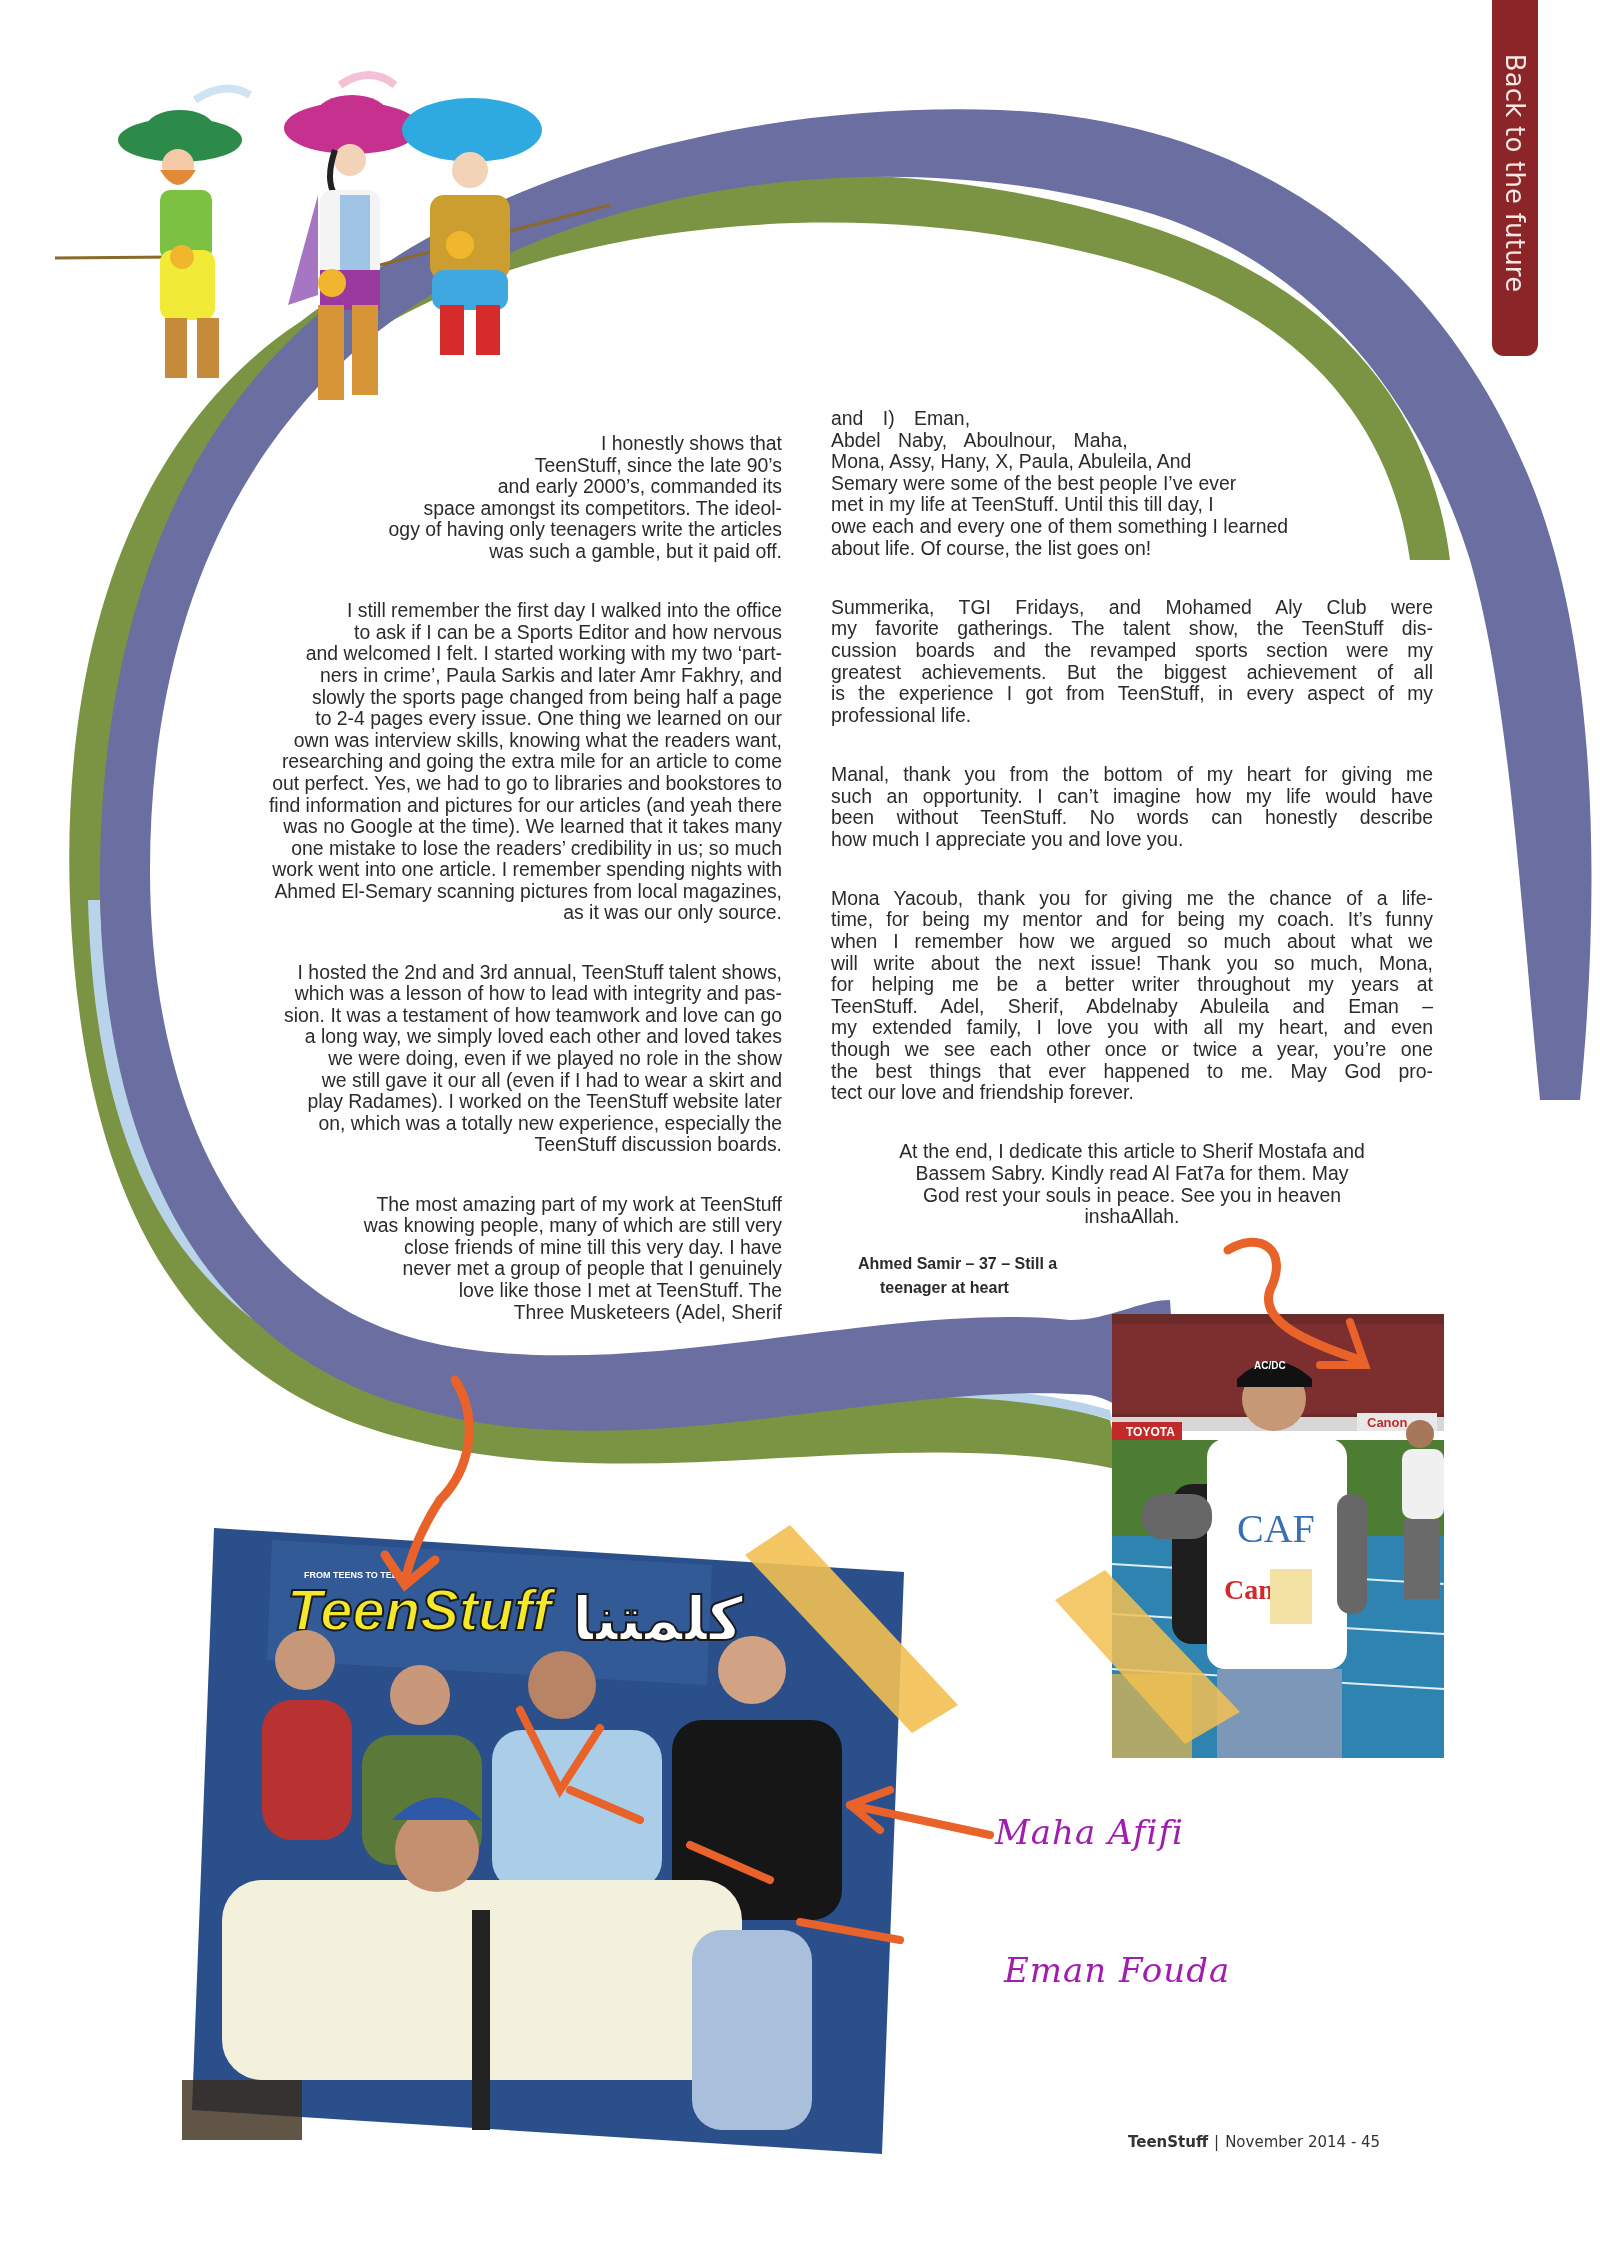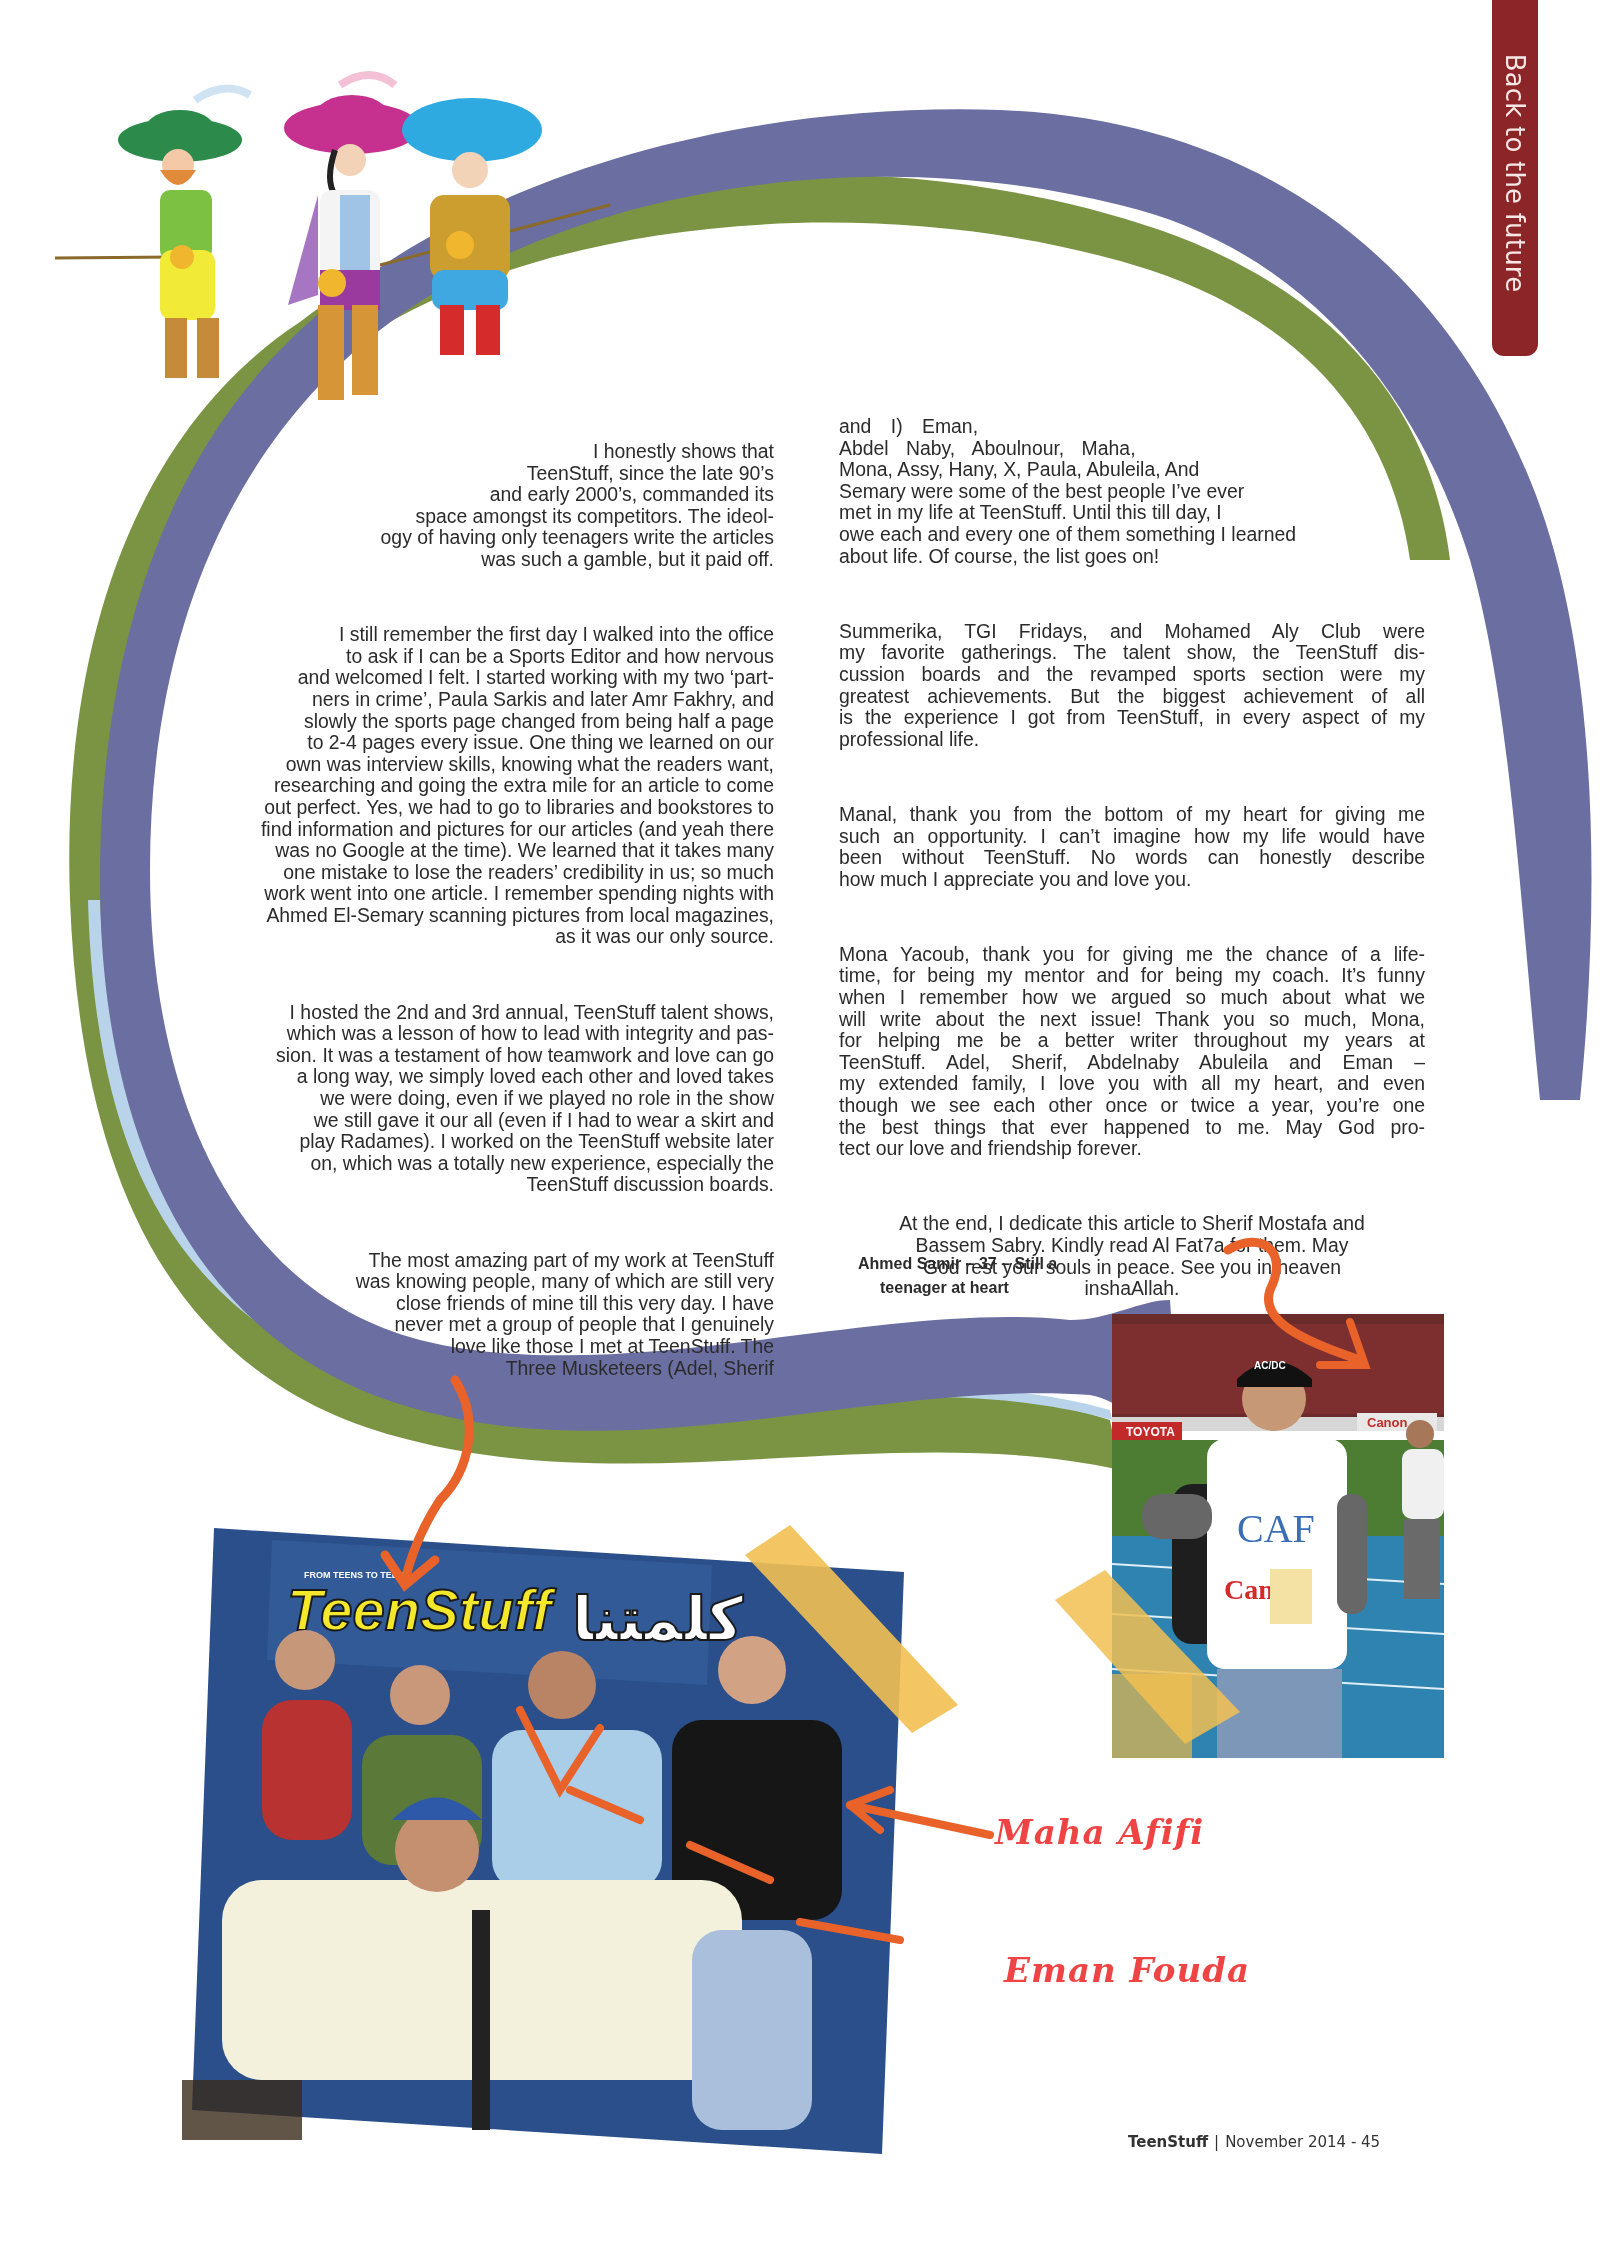--- a/index.html
+++ b/index.html
@@ -9,35 +9,35 @@
 
   .side-tab { position:absolute; left:1492px; top:0; width:46px; height:356px;
               background:#8b2528; border-radius:0 0 12px 12px; }
   .side-tab-text { position:absolute; left:0; top:0; width:46px; height:356px;
                    display:flex; align-items:center; justify-content:center; }
   .side-tab-text span { display:block; transform:rotate(90deg); white-space:nowrap;
                         color:#f7e6e4; font-family:"DejaVu Sans", sans-serif;
                         font-size:26px; letter-spacing:0.2px; margin-top:-10px; }
 
   .col { position:absolute; font-size:19.4px; line-height:21.6px; color:#2b2b2b; }
-  .col p { margin:16px; }
+  .col p { margin:8px; }
   .col .gap { height:21.6px; }
   .left-col { left:170px; top:425px; width:620px; text-align:right; }
   .right-col { left:823px; top:400px; width:618px; text-align:justify; }
   .line { display:block; white-space:nowrap; }
   .just { display:block; text-align:justify; text-align-last:justify; white-space:normal; }
 
   .author { position:absolute; left:858px; top:1252px; font-weight:bold;
             font-size:16px; line-height:24px; color:#2b2b2b; }
   .author span { display:block; }
   .author span + span { padding-left:22px; }
 
   .photo-box { position:absolute; overflow:hidden; }
-  .caption-script { position:absolute; color:#ef4444; font-family:"DejaVu Serif", serif;
-                    font-style:italic; font-size:34px; letter-spacing:1px;font-weight:bold; }
+  .caption-script { position:absolute; color:#a21caf; font-family:"DejaVu Serif", serif;
+                    font-style:italic; font-size:34px; letter-spacing:1px; }
 
   .footer { position:absolute; left:1128px; top:2133px; font-size:15px;
             color:#333; font-family:"DejaVu Sans", sans-serif; }
   .footer .brand { font-weight:bold; }
   .footer .sep { padding:0 6px; }
 </style>
 </head>
 <body>
 
 <svg class="layer" viewBox="0 0 1600 2245">

